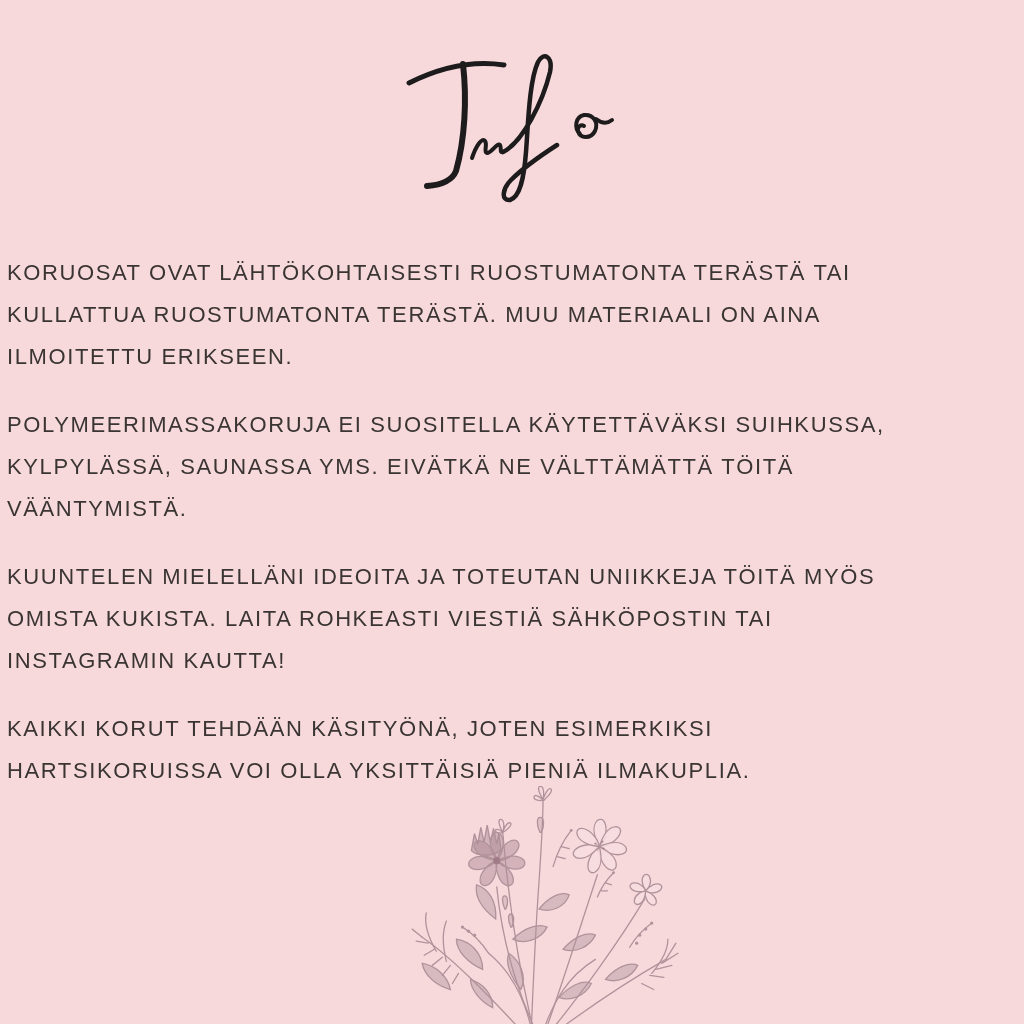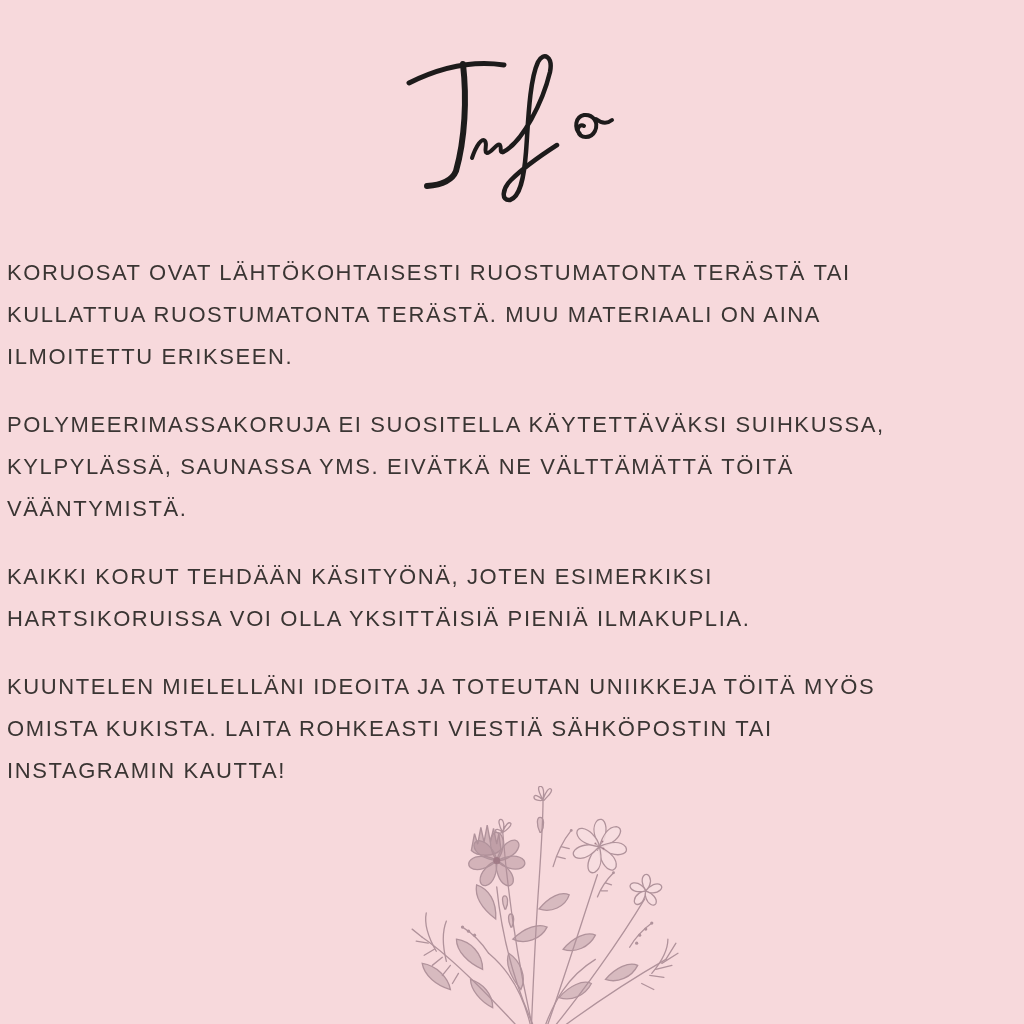--- a/index.html
+++ b/index.html
@@ -81,25 +81,25 @@
     </svg>
   </div>
 
   <div class="body-text">
     <p>KORUOSAT OVAT LÄHTÖKOHTAISESTI RUOSTUMATONTA TERÄSTÄ TAI
 KULLATTUA RUOSTUMATONTA TERÄSTÄ. MUU MATERIAALI ON AINA
 ILMOITETTU ERIKSEEN.</p>
     <p>POLYMEERIMASSAKORUJA EI SUOSITELLA KÄYTETTÄVÄKSI SUIHKUSSA,
 KYLPYLÄSSÄ, SAUNASSA YMS. EIVÄTKÄ NE VÄLTTÄMÄTTÄ TÖITÄ
 VÄÄNTYMISTÄ.</p>
-    <p>KAIKKI KORUT TEHDÄÄN KÄSITYÖNÄ, JOTEN ESIMERKIKSI
-HARTSIKORUISSA VOI OLLA YKSITTÄISIÄ PIENIÄ ILMAKUPLIA.</p>
     <p>KUUNTELEN MIELELLÄNI IDEOITA JA TOTEUTAN UNIIKKEJA TÖITÄ MYÖS
 OMISTA KUKISTA. LAITA ROHKEASTI VIESTIÄ SÄHKÖPOSTIN TAI
 INSTAGRAMIN KAUTTA!</p>
+    <p>KAIKKI KORUT TEHDÄÄN KÄSITYÖNÄ, JOTEN ESIMERKIKSI
+HARTSIKORUISSA VOI OLLA YKSITTÄISIÄ PIENIÄ ILMAKUPLIA.</p>
   </div>
 
   <div class="bouquet">
     <svg width="292" height="252" viewBox="0 0 290 250" fill="none" stroke="#ab8d96" stroke-width="1.3" stroke-linecap="round" opacity="0.92">
 
       <path d="M138 250 C140 200 142 150 146 95 C148 65 150 35 150 14"></path>
       <path d="M142 250 C128 190 116 120 110 46"></path>
       <path d="M146 250 C122 200 109 150 104 100"></path>
       <path d="M150 250 C168 200 190 130 204 88"></path>
       <path d="M152 250 C190 205 228 150 251 112"></path>

